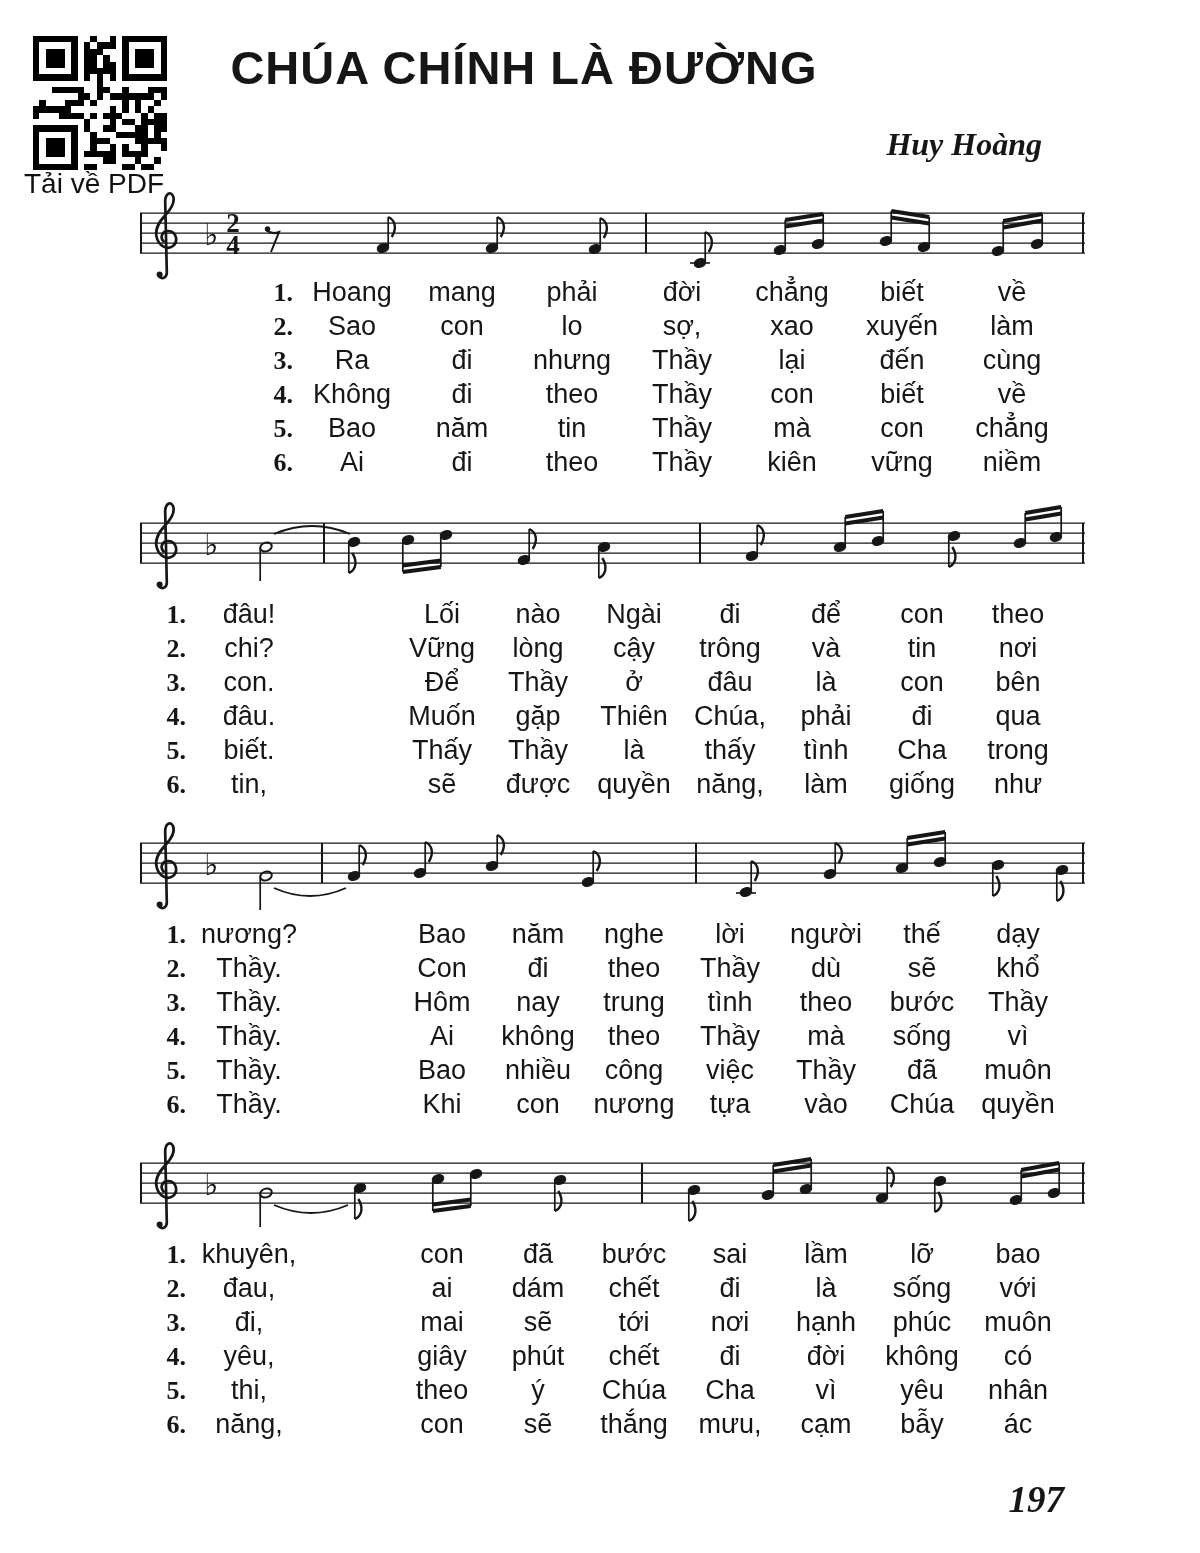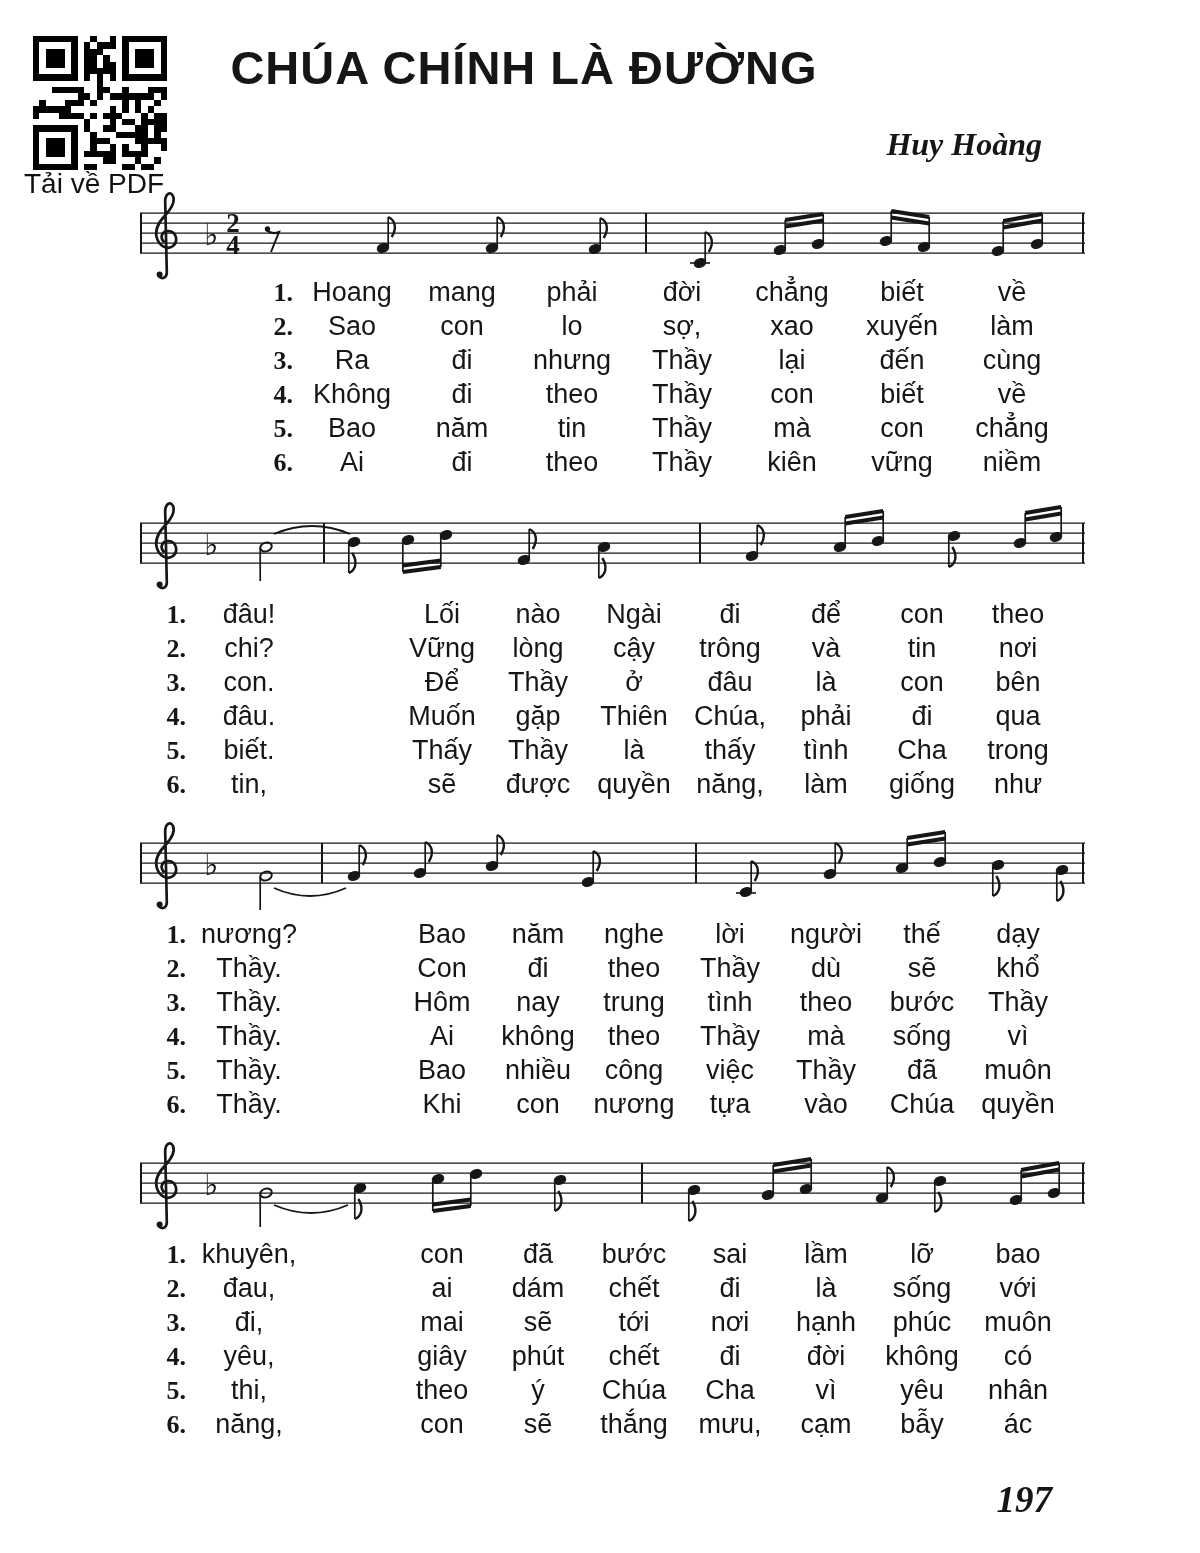--- a/index.html
+++ b/index.html
@@ -25,21 +25,21 @@
   .verse.b1{left:255px;top:276px;width:812px;}
   .verse.bx{left:146px;width:920px;}
   .v2{top:598px;} .v3{top:918px;} .v4{top:1238px;}
   .vrow{display:grid;height:34px;line-height:33px;white-space:nowrap;}
   .verse.b1 .vrow{grid-template-columns:42px repeat(7,1fr);}
   .verse.bx .vrow{grid-template-columns:44px 118px 86px repeat(7,1fr);}
   .vnum{text-align:right;padding-right:4px;font-family:"Liberation Serif",serif;
         font-weight:700;font-size:26px;}
   .vword{text-align:center;font-size:27px;}
 
-  .page-number{position:absolute;right:148px;top:1478px;font-family:"Liberation Serif",serif;
+  .page-number{position:absolute;right:136px;top:1478px;font-family:"Liberation Serif",serif;
                font-weight:700;font-style:italic;font-size:37px;}
 </style>
 </head>
 <body>
 
 <div class="page">
 
   <svg class="qr" id="qr" viewBox="0 0 21 21" shape-rendering="crispEdges">
       <rect x="0" y="0" width="21" height="21" fill="#fff"></rect>
       <rect x="0" y="0" width="7" height="7" fill="#000"></rect>

